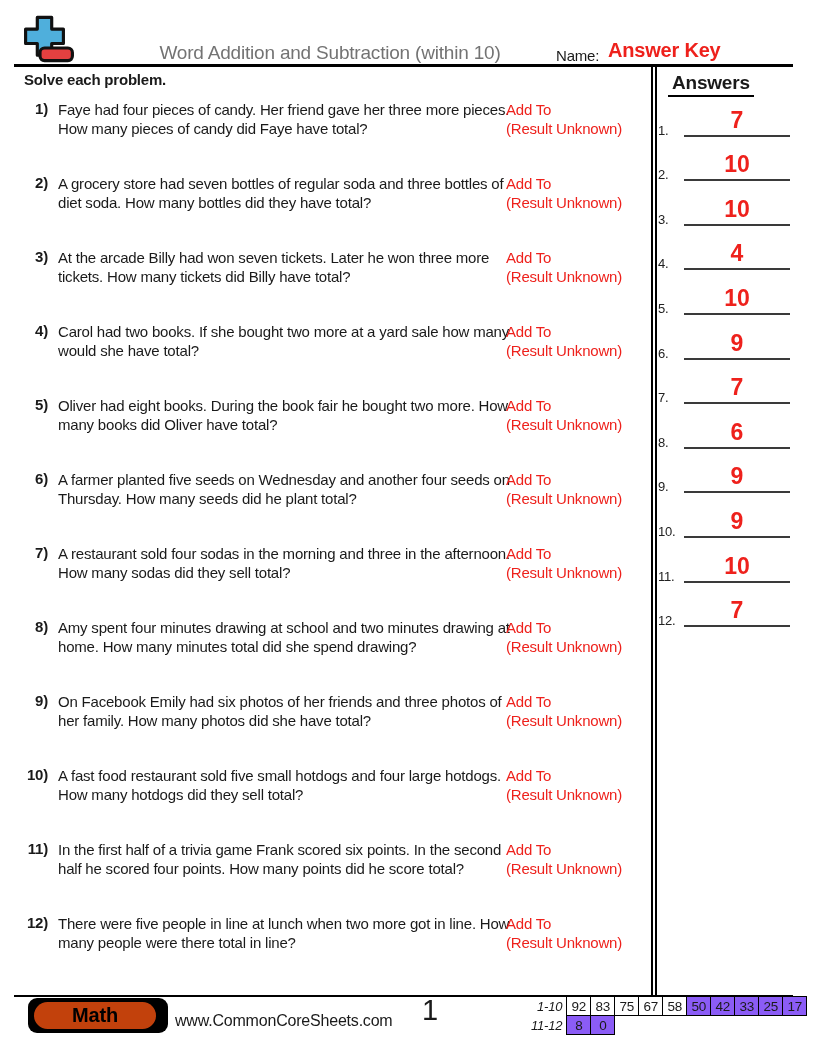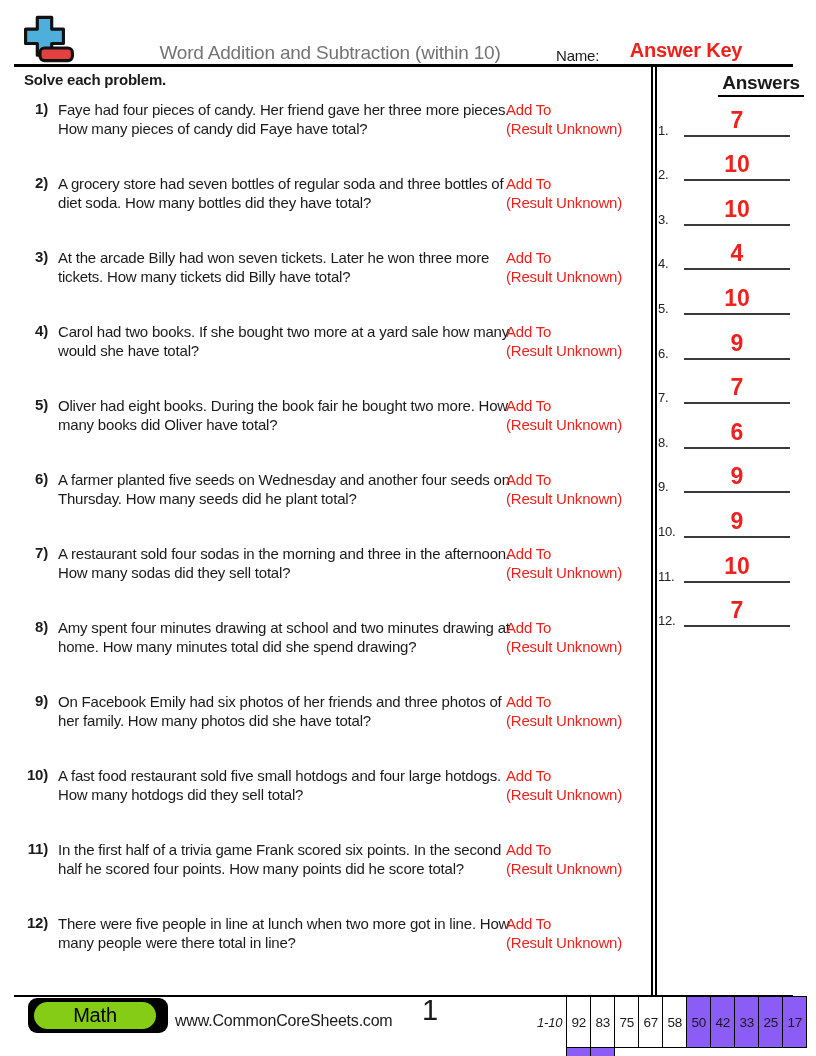--- a/index.html
+++ b/index.html
@@ -7,58 +7,58 @@
     position:relative; width:816px; height:1056px; margin:0 auto;
     background:#ffffff; overflow:hidden;
     font-family:"Liberation Sans", sans-serif; color:#1a1a1a;
     letter-spacing:-0.2px;
   }
   
   .hicon{position:absolute; left:20px; top:12px; width:58px; height:54px; z-index:2;}
   .htitle{position:absolute; left:110px; top:42px; width:440px; text-align:center;
           font-size:19px; color:#737373;}
   .hname{position:absolute; left:556px; top:47px; font-size:15px;}
-  .hkey{position:absolute; left:608px; top:39px; width:156px; text-align:center;
+  .hkey{position:absolute; left:608px; top:39px; width:156px; text-align:left;
         font-size:20px; font-weight:bold; color:#EE211C;}
   .hrule{position:absolute; left:14px; top:64px; width:779px; height:3px; background:#000;}
   .instructions{position:absolute; left:24px; top:71px; font-size:15px; font-weight:bold;}
   
   .vsep{position:absolute; left:651px; top:67px; height:928px; width:6px;
         box-sizing:border-box; border-left:2px solid #000; border-right:2px solid #000;}
   
   .problems{position:absolute; left:24px; top:100px; width:620px;}
   .problem{position:relative; height:74px;}
   .pnum{position:absolute; left:0; top:0; width:24px; text-align:right;
         font-size:15px; font-weight:bold;}
   .ptext{position:absolute; left:34px; top:0; width:452px; font-size:15px; line-height:19px;}
   .ptype{position:absolute; left:482px; top:0; width:138px; text-align:left;
          font-size:15px; line-height:19px; color:#EE211C;}
   
-  .atitle{position:absolute; left:668px; top:72px; width:136px; text-align:right;
+  .atitle{position:absolute; left:668px; top:72px; width:136px; text-align:left;
           font-size:19px; font-weight:bold;}
   .atitle span{display:inline-block; border-bottom:2px solid #000; padding:0 4px 1px 4px;}
   .arows{position:absolute; left:656px; top:96px; width:136px;}
   .arow{position:relative; height:44.6px;}
   .anum{position:absolute; left:2px; bottom:3px; font-size:13px; color:#222;}
   .aline{position:absolute; left:28px; right:2px; bottom:4px; border-bottom:2px solid #3a3a3a;}
   .aval{position:absolute; left:28px; right:2px; bottom:7px; text-align:center;
         font-size:23px; font-weight:bold; color:#EE211C; letter-spacing:0;}
   
   .frule{position:absolute; left:14px; top:995px; width:779px; height:2px; background:#000;}
   .badge{position:absolute; left:28px; top:998px; width:140px; height:35px;
          background:#000; border-radius:9px;}
   .badge-pill{position:absolute; left:6px; top:4px; right:12px; bottom:4px;
-         background:#84cc16; border-radius:14px; display:flex; align-items:center; justify-content:center;
-         font-size:20px; font-weight:normal; color:#000;}
+         background:#c2410c; border-radius:14px; display:flex; align-items:center; justify-content:center;
+         font-size:20px; font-weight:bold; color:#000;}
   .site{position:absolute; left:175px; top:1012px; font-size:16px;}
   .pageno{position:absolute; left:408px; top:994px; width:44px; text-align:center; font-size:29px;}
   .score-table{position:absolute; left:531px; top:996px; border-collapse:collapse;}
   .score-table td{padding:0; text-align:center; font-size:13.5px; height:18px;}
   .score-table td.lbl{border:none; min-width:30px; padding-right:4px; text-align:right; font-size:13px;font-style:italic;}
-  .score-table td.c{border:1.6px solid #000; min-width:21px; padding:16px 1px;margin-top:32px;}
+  .score-table td.c{border:1.6px solid #000; min-width:21px; padding:0 1px;margin-top:32px;}
   .score-table td.c.shaded{background:#8b5cf6;}
 </style>
 </head>
 <body>
 
 <div class="page">
 
   <svg class="hicon" viewBox="0 0 64 60" aria-hidden="true">
     <path d="M19 6 H35 V19 H48 V35 H35 V48 H19 V35 H6 V19 H19 Z" fill="#4FAFDC" stroke="#111" stroke-width="3.5" stroke-linejoin="round"></path>
     <rect x="22" y="40" width="36" height="14" rx="5" fill="#E34040" stroke="#111" stroke-width="3.5"></rect>

